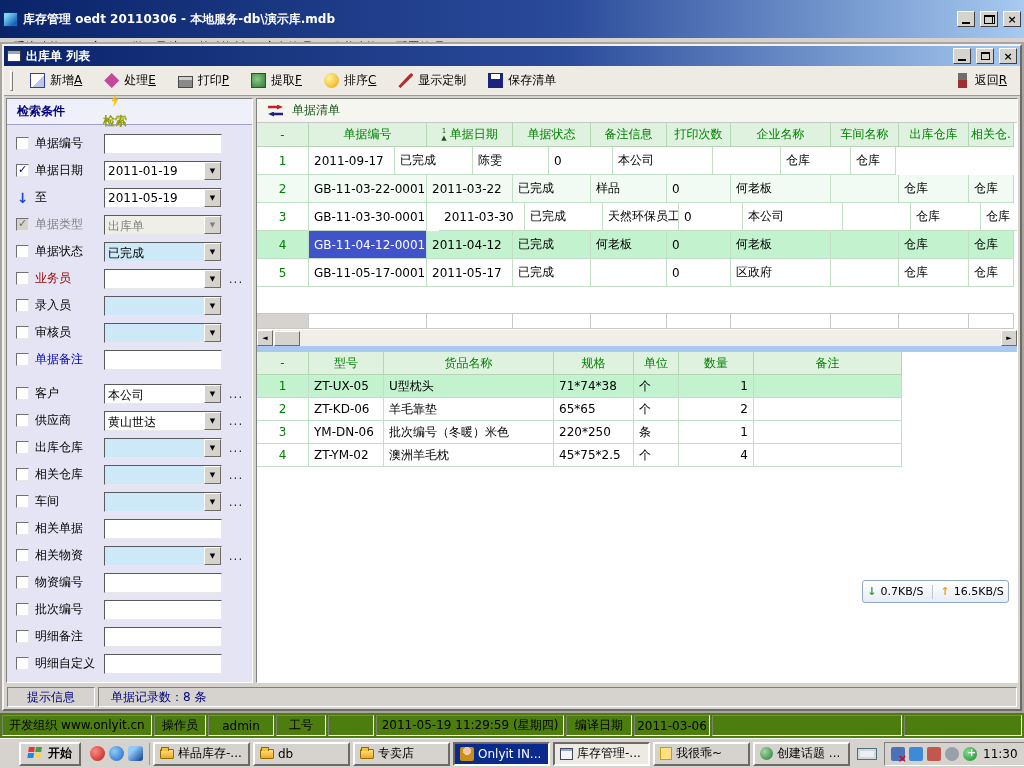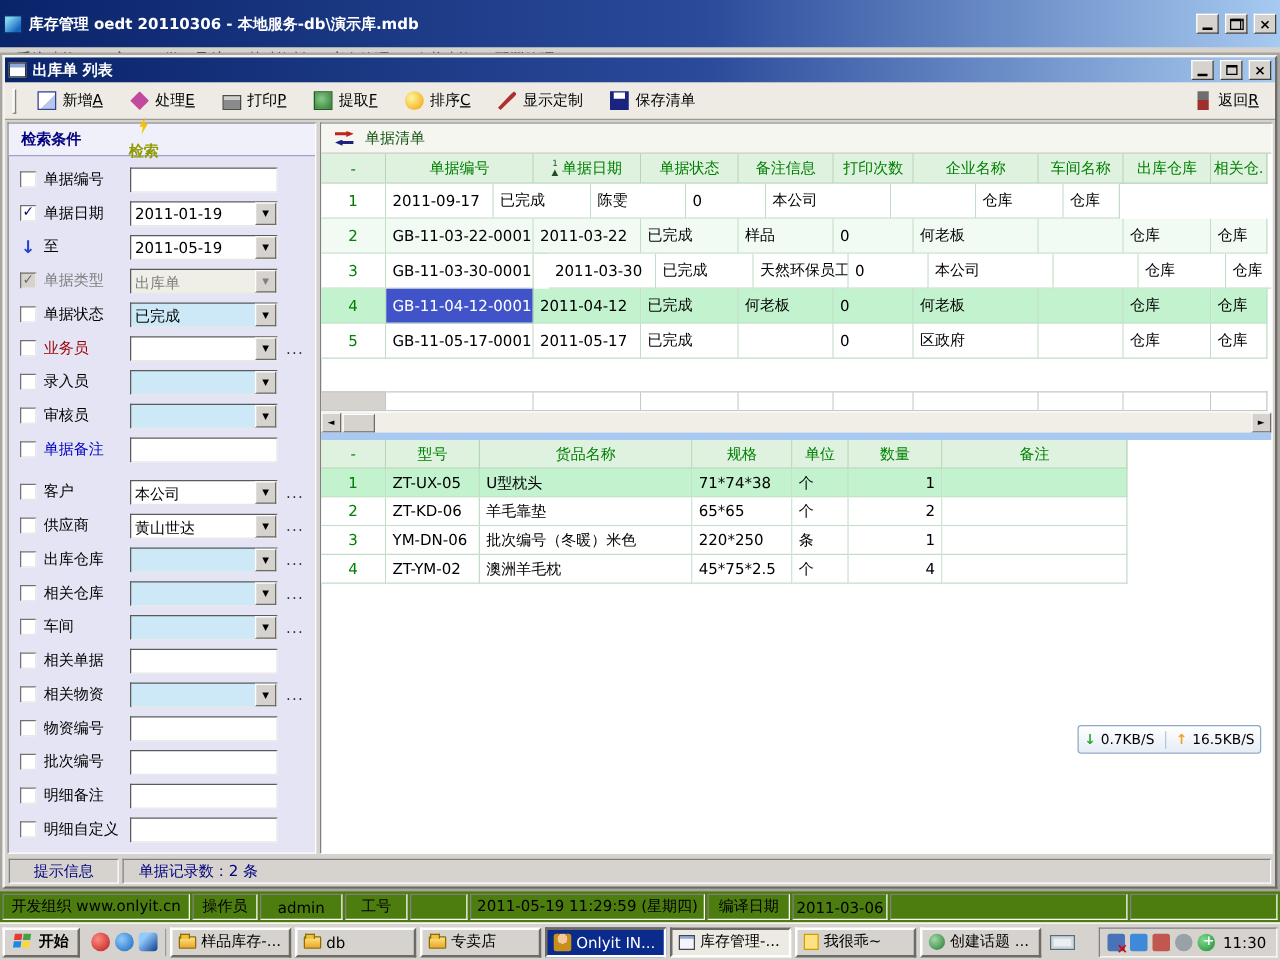--- a/index.html
+++ b/index.html
@@ -125,21 +125,21 @@
   .child-status { height:24px; flex:0 0 auto; background:#D6D3CE; display:flex; gap:3px; padding:2px 3px; }
   .cs-panel { border:1px solid; border-color:#808080 #FFFFFF #FFFFFF #808080; display:flex; align-items:center; color:#000080; padding:0 12px; white-space:nowrap; }
   .cs-panel.l { width:88px; justify-content:center; }
   .cs-panel.r { flex:1; }
 
   
   .statusbar { position:absolute; left:0; top:713px; width:1024px; height:25px; background:#4d7c0f; display:flex; gap:2px; padding:2px; }
   .sb-panel { border:1px solid; border-color:#808080 #FFFFFF #FFFFFF #808080; display:flex; align-items:center; justify-content:center; padding:0 4px; white-space:nowrap; overflow:hidden; }
 
   
-  .taskbar { position:absolute; left:0; bottom:0; width:1024px; height:30px; background:#D6D3CE; border-top:1px solid #FFFFFF; display:flex; align-items:center; padding:0 2px; gap:3px; }
+  .taskbar { position:absolute; left:0; bottom:0; width:1024px; height:30px; background:#D6D3CE; border-top:1px solid #FFFFFF; display:flex; align-items:center; padding:0 19px; gap:3px; }
   .start-btn { height:24px; flex:0 0 auto; border:2px solid; border-color:#fff #6E6B66 #6E6B66 #fff; background:#D6D3CE; display:flex; align-items:center; gap:5px; padding:0 7px; font-weight:bold; }
   .win-flag { width:15px; height:13px; display:grid; grid-template-columns:6px 6px; grid-template-rows:5px 5px; gap:1px; transform:skewX(-8deg); }
   .win-flag i:nth-child(1){background:#E53935;} .win-flag i:nth-child(2){background:#43A047;}
   .win-flag i:nth-child(3){background:#1E88E5;} .win-flag i:nth-child(4){background:#FDD835;}
   .quick-launch { display:flex; align-items:center; gap:4px; padding:0 6px; border-right:1px solid #9C9A94; height:22px; flex:0 0 auto; }
   .ql { width:15px; height:15px; }
   .red-browser-icon { background:radial-gradient(circle at 35% 35%,#FF8A80,#B71C1C); border-radius:50%; }
   .ie-icon { background:radial-gradient(circle at 35% 35%,#90CAF9,#1565C0); border-radius:50%; }
   .blue-media-icon { background:linear-gradient(135deg,#90CAF9 30%,#0D3A8C); border-radius:3px; }
   .task-btn { width:97px; height:24px; flex:0 0 auto; border:2px solid; border-color:#fff #6E6B66 #6E6B66 #fff; background:#D6D3CE;
@@ -597,21 +597,21 @@
               <span class="up">↑</span>
               <span>16.5KB/S</span>
             </div>
           </div>
 
         </div>
       </div>
 
       <div class="child-status">
         <span class="cs-panel l">提示信息</span>
-        <span class="cs-panel r">单据记录数：2 条</span>
+        <span class="cs-panel r">单据记录数：8 条</span>
       </div>
 
     </div>
   </div>
 
   <div class="statusbar" id="status-panels">
       <span class="sb-panel" style="width: 150px;">开发组织 www.onlyit.cn</span>
       <span class="sb-panel" style="width: 52px;">操作员</span>
       <span class="sb-panel" style="width: 66px;">admin</span>
       <span class="sb-panel" style="width: 50px;">工号</span>

